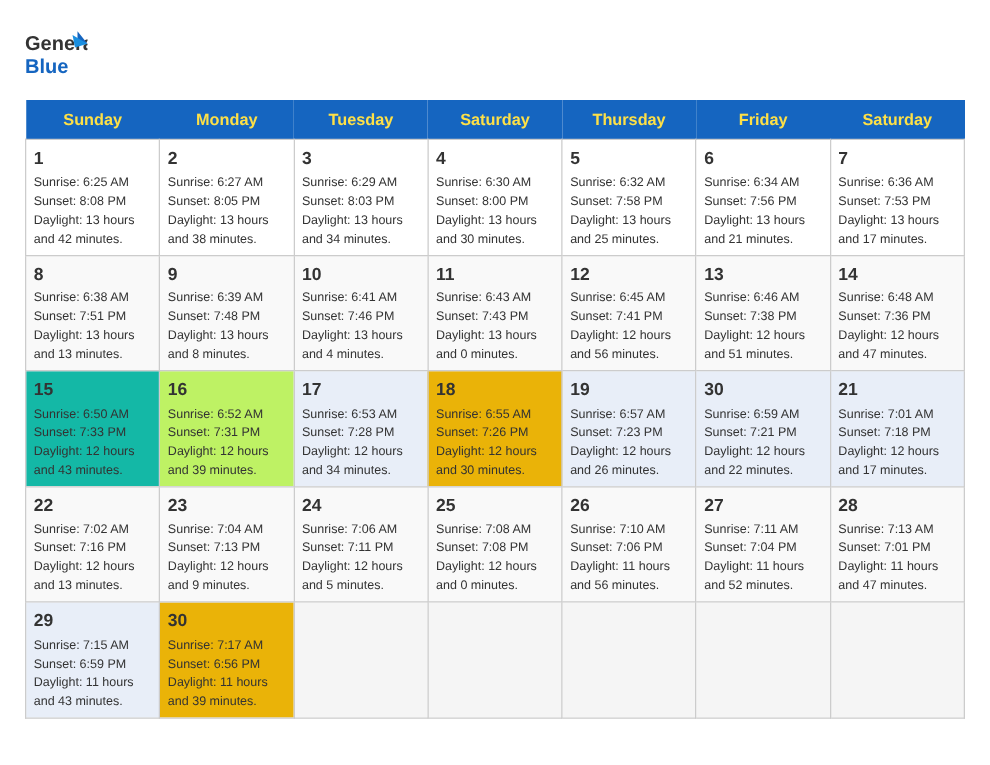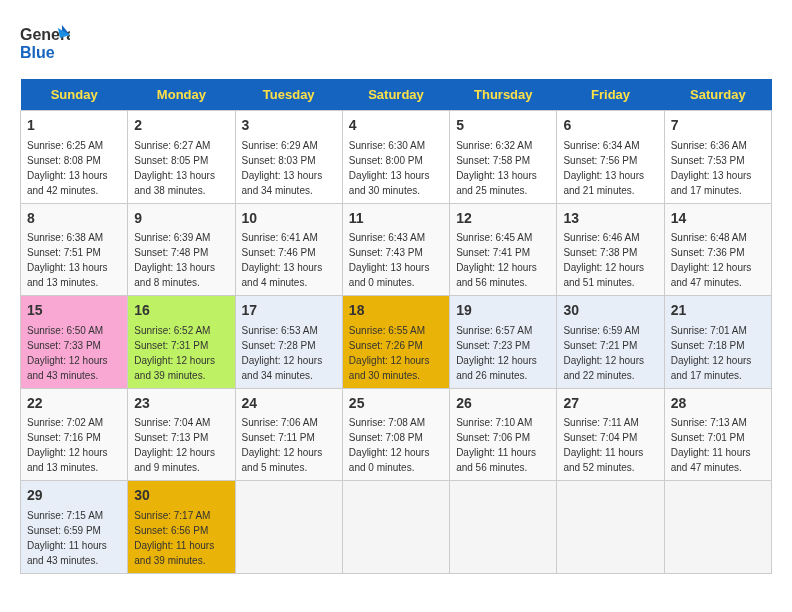--- a/index.html
+++ b/index.html
@@ -160,21 +160,21 @@
         <td>
           <span class="day-number">13</span>
           <div class="day-info">Sunrise: 6:46 AM<br>Sunset: 7:38 PM<br>Daylight: 12 hours and 51 minutes.</div>
         </td>
         <td>
           <span class="day-number">14</span>
           <div class="day-info">Sunrise: 6:48 AM<br>Sunset: 7:36 PM<br>Daylight: 12 hours and 47 minutes.</div>
         </td>
       </tr>
       <tr>
-        <td style="background-color: #f9a8d4; margin-top: 12px;">
+        <td style="background-color: #14b8a6; margin-top: 12px;">
           <span class="day-number">15</span>
           <div class="day-info">Sunrise: 6:50 AM<br>Sunset: 7:33 PM<br>Daylight: 12 hours and 43 minutes.</div>
         </td>
         <td style="background-color: #bef264;">
           <span class="day-number">16</span>
           <div class="day-info">Sunrise: 6:52 AM<br>Sunset: 7:31 PM<br>Daylight: 12 hours and 39 minutes.</div>
         </td>
         <td style="background-color: rgb(232, 238, 248);">
           <span class="day-number">17</span>
           <div class="day-info">Sunrise: 6:53 AM<br>Sunset: 7:28 PM<br>Daylight: 12 hours and 34 minutes.</div>

